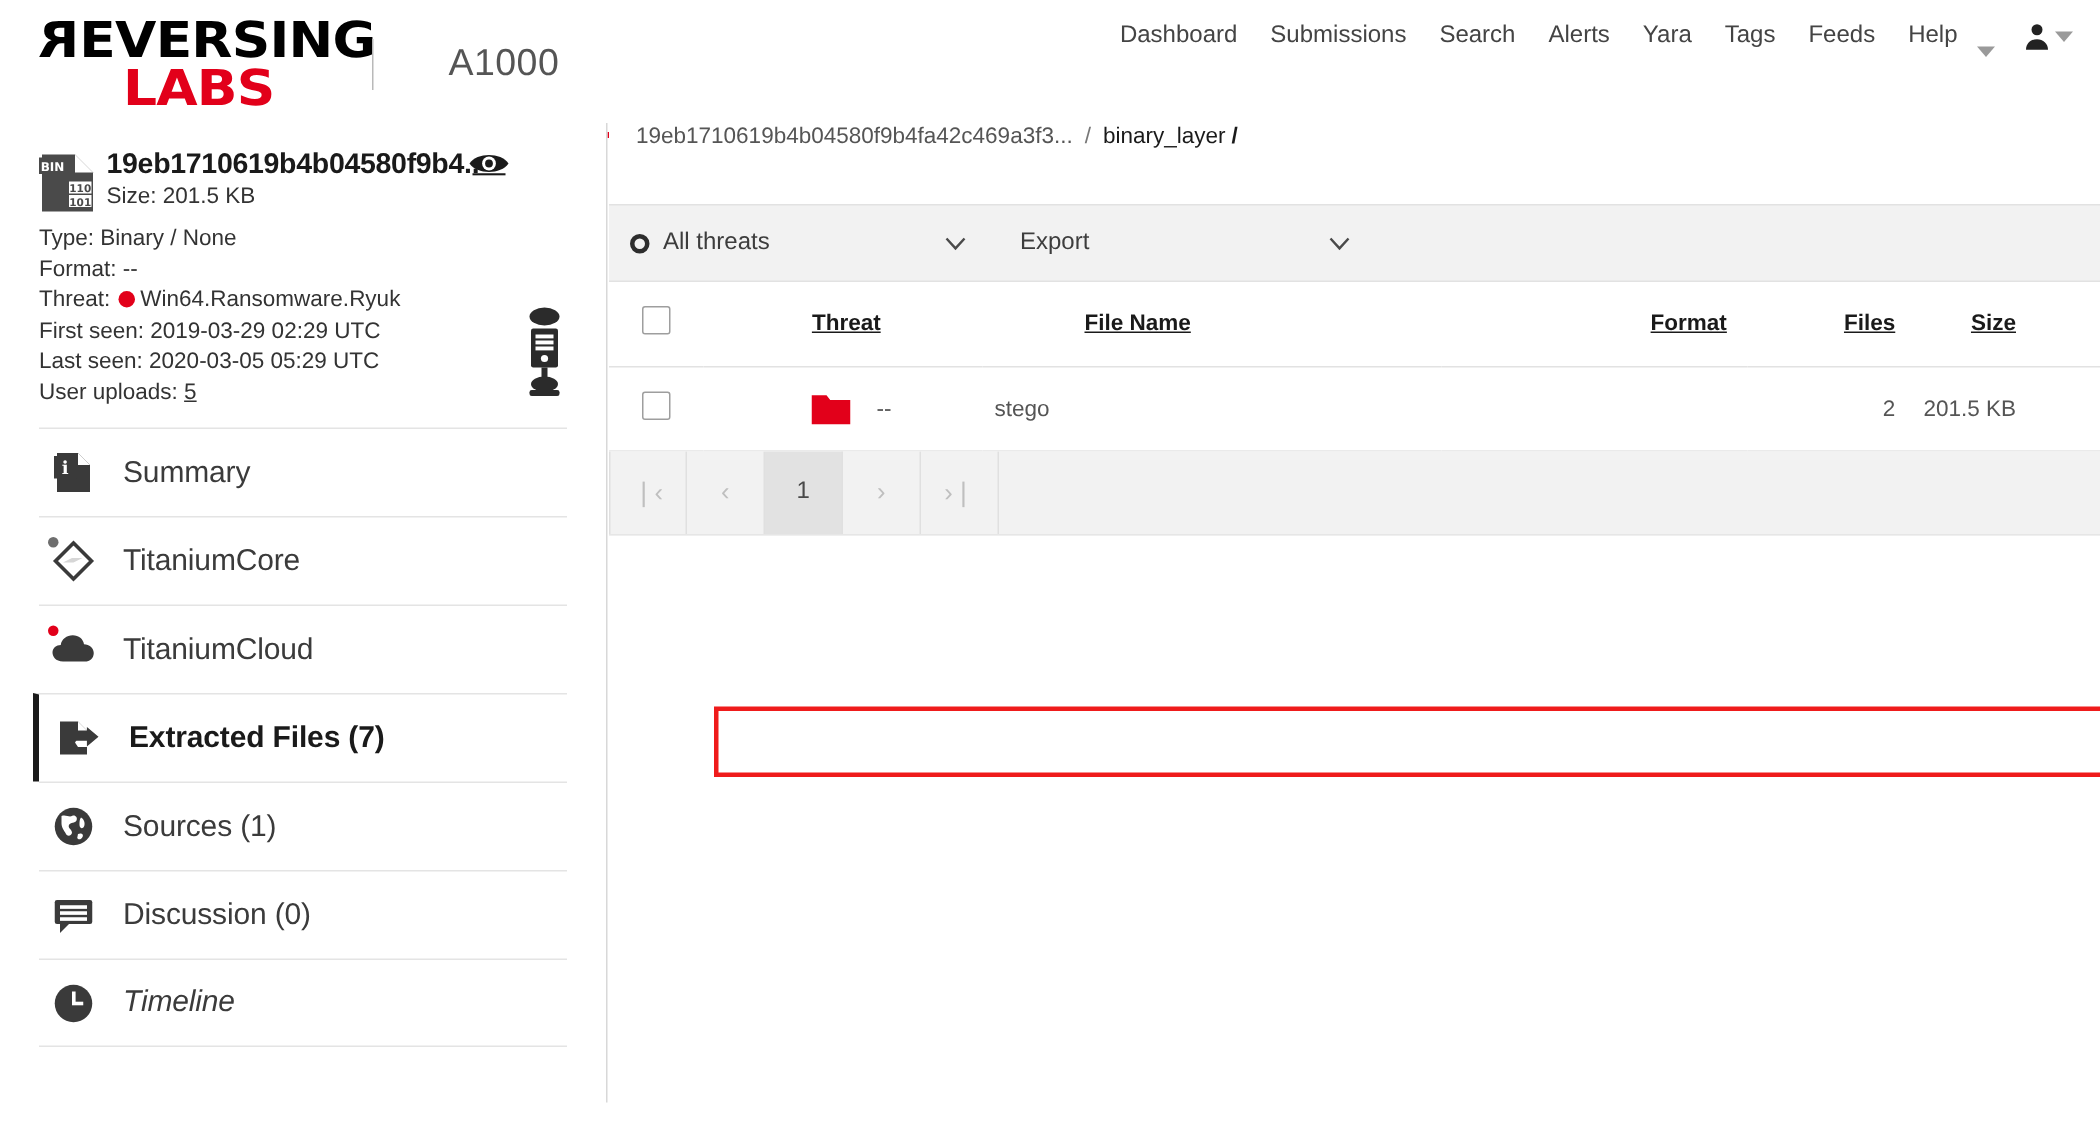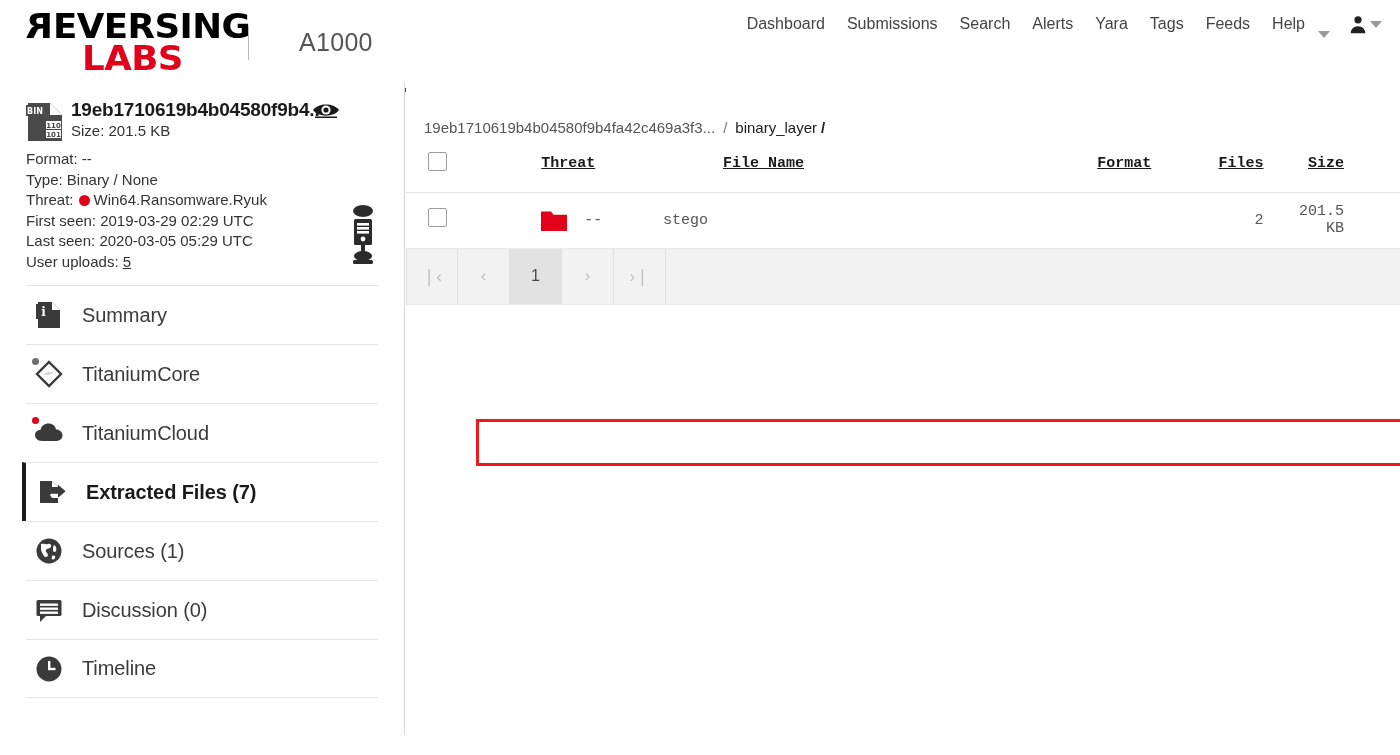--- a/index.html
+++ b/index.html
@@ -165,21 +165,21 @@
   .side-nav { margin-top: 13px; }
   .side-item {
     position: relative;
     display: flex;
     align-items: center;
     height: 59px;
     margin: 0 26px;
     border-top: 1px solid #e4e4e4;
     padding-left: 8px;
   }
-  .side-item:last-child { border-bottom: 1px solid #e4e4e4; }
+  .side-item:last-child { border-bottom: 1px solid #e4e4e4; font-style: italic; }
   .side-item .ico {
     width: 30px; height: 30px;
     flex: 0 0 30px;
     display: flex; align-items: center; justify-content: center;
     position: relative;
   }
   .side-item .label {
     margin-left: 18px;
     font-size: 20px;
     color: #3b3b3b;
@@ -204,21 +204,21 @@
   .main {
     position: absolute;
     left: 406px; top: 0;
     width: 994px;
     height: 653px;
     background: #ffffff;
   }
   .breadcrumb {
     height: 54px;
     display: flex;
-    align-items: flex-end;
+    align-items: flex-start;
     padding-left: 18px;
     font-size: 15px;
     color: #555555;
   }
   .breadcrumb .crumb-hash { color: #555555; }
   .breadcrumb .sep { margin: 0 8px; color: #777777; }
   .breadcrumb .crumb-current { color: #1a1a1a; font-weight: normal; }
   .breadcrumb .sep-last { margin-left: 4px; color: #1a1a1a; font-weight: bold; }
 
   .toolbar {
@@ -245,21 +245,21 @@
     flex: 0 0 13px;
   }
   .tb-label { font-size: 16px; color: #3d3d3d; }
   .chev {
     margin-left: auto;
     margin-right: 18px;
     width: 14px; height: 9px;
   }
 
   
-  table.files { width: 100%; border-collapse: collapse; table-layout: fixed; font-family: Liberation Mono, monospace; }
+  table.files { width: 100%; border-collapse: collapse; table-layout: fixed; }
   table.files th {
     height: 56px;
     font-size: 15px;
     font-weight: bold;
     color: #1a1a1a;
     border-bottom: 1px solid #e2e2e2;
     background: #ffffff;
     vertical-align: middle;
   }
   table.files th span.sortable {
@@ -398,22 +398,22 @@
               <circle cx="14" cy="9" r="4.6" fill="#ffffff"></circle>
               <circle cx="14" cy="9" r="2.6" fill="#1a1a1a"></circle>
               <rect x="3" y="15.5" width="22" height="1.6" fill="#1a1a1a"></rect>
             </svg>
           </div>
           <div class="file-size">Size: 201.5 KB</div>
         </div>
       </div>
 
       <div class="file-meta">
+        <div class="row">Type: Binary / None</div>
         <div class="row">Format: --</div>
-        <div class="row">Type: Binary / None</div>
         <div class="row">
           <span>Threat:</span><span class="threat-dot"></span><span>Win64.Ransomware.Ryuk</span>
         </div>
         <div class="row">First seen: 2019-03-29 02:29 UTC</div>
         <div class="row">Last seen: 2020-03-05 05:29 UTC</div>
         <div class="row">
           <span>User uploads:</span>
           <a href="#" class="uploads-link">5</a>
         </div>
       </div>
@@ -518,20 +518,35 @@
 
   <section class="main">
 
     <div class="breadcrumb">
       <a href="#" class="crumb-hash" style="text-decoration:none;color:#555">19eb1710619b4b04580f9b4fa42c469a3f3...</a>
       <span class="sep">/</span>
       <span class="crumb-current">binary_layer</span>
       <span class="sep-last">/</span>
     </div>
 
+    <div class="toolbar">
+      <div class="tb-select threats">
+        <span class="ring-icon"></span>
+        <span class="tb-label">All threats</span>
+        <svg class="chev" viewBox="0 0 14 9">
+          <path d="M1 1 L7 7.6 L13 1" fill="none" stroke="#4a4a4a" stroke-width="1.6"></path>
+        </svg>
+      </div>
+      <div class="tb-select export">
+        <span class="tb-label">Export</span>
+        <svg class="chev" viewBox="0 0 14 9">
+          <path d="M1 1 L7 7.6 L13 1" fill="none" stroke="#4a4a4a" stroke-width="1.6"></path>
+        </svg>
+      </div>
+    </div>
 
     <div class="table-wrap">
       <table class="files">
         <thead>
           <tr>
             <th class="col-check">
               <span class="chk"></span>
             </th>
             <th class="col-threat">
               <span class="sortable">Threat</span>

